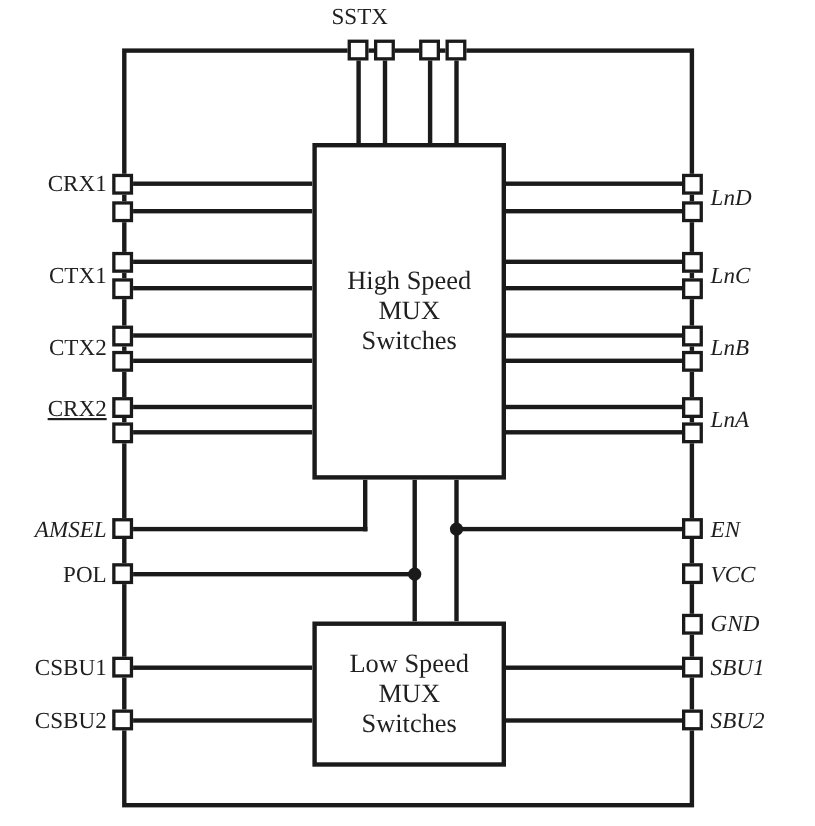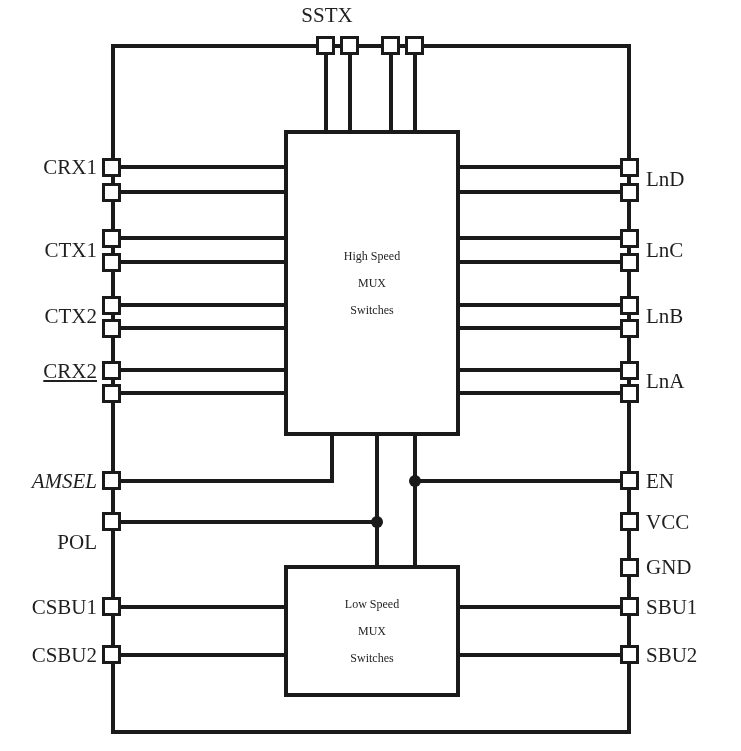--- a/index.html
+++ b/index.html
@@ -7,29 +7,29 @@
     position:relative;width:741px;height:751px;background:#ffffff;
     font-family:"Liberation Serif","DejaVu Serif",serif;overflow:hidden;
   }
   .outer{position:absolute;border:4px solid #1a1a1a;box-sizing:border-box;background:transparent;z-index:1;}
   .wire-h{position:absolute;height:4px;background:#1a1a1a;z-index:2;}
   .wire-v{position:absolute;width:4px;background:#1a1a1a;z-index:2;}
   .box{
     position:absolute;border:4px solid #1a1a1a;background:#ffffff;box-sizing:border-box;
     display:flex;flex-direction:column;align-items:center;justify-content:center;z-index:3;
   }
-  .box span{font-size:12px;line-height:27px;color:#1f1f1f;text-align:center;}
+  .box span{font-size:24px;line-height:27px;color:#1f1f1f;text-align:center;}
   .pin{
     position:absolute;width:19px;height:19px;background:#ffffff;border:3px solid #1a1a1a;
     box-sizing:border-box;z-index:5;
   }
   .dot{position:absolute;width:12px;height:12px;border-radius:50%;background:#1a1a1a;z-index:6;}
   .lbl{position:absolute;font-size:21px;line-height:24px;color:#1f1f1f;white-space:nowrap;z-index:4;}
   .lbl-left{right:644px;text-align:right;}
-  .lbl-right{left:646px;text-align:left;}
+  .lbl-right{left:646px;text-align:left;font-style:italic;}
   .lbl-top{width:100px;text-align:center;}
 </style>
 </head>
 <body>
 
 <div id="canvas">
 
   <div class="outer" style="left:111px;top:44px;width:520px;height:690px;"></div>
 
   <div class="lbl lbl-top" style="left:277px;top:3px;">SSTX</div>
@@ -113,21 +113,21 @@
   <div class="pin" style="left:620px;top:512px;"></div>
   <div class="pin" style="left:620px;top:558px;"></div>
   <div class="pin" style="left:620px;top:597px;"></div>
   <div class="pin" style="left:620px;top:645px;"></div>
 
   <div class="lbl lbl-left" style="top:155px;">CRX1</div>
   <div class="lbl lbl-left" style="top:238px;">CTX1</div>
   <div class="lbl lbl-left" style="top:304px;">CTX2</div>
   <div class="lbl lbl-left" style="top:359px;text-decoration:underline;">CRX2</div>
   <div class="lbl lbl-left" style="top:469px;font-style:italic;">AMSEL</div>
-  <div class="lbl lbl-left" style="top:530px;margin-left:26px;">POL</div>
+  <div class="lbl lbl-left" style="top:510px;margin-left:26px;">POL</div>
   <div class="lbl lbl-left" style="top:595px;">CSBU1</div>
   <div class="lbl lbl-left" style="top:643px;">CSBU2</div>
 
   <div class="lbl lbl-right" style="top:167px;">LnD</div>
   <div class="lbl lbl-right" style="top:238px;">LnC</div>
   <div class="lbl lbl-right" style="top:304px;">LnB</div>
   <div class="lbl lbl-right" style="top:369px;">LnA</div>
   <div class="lbl lbl-right" style="top:469px;">EN</div>
   <div class="lbl lbl-right" style="top:510px;">VCC</div>
   <div class="lbl lbl-right" style="top:555px;">GND</div>

